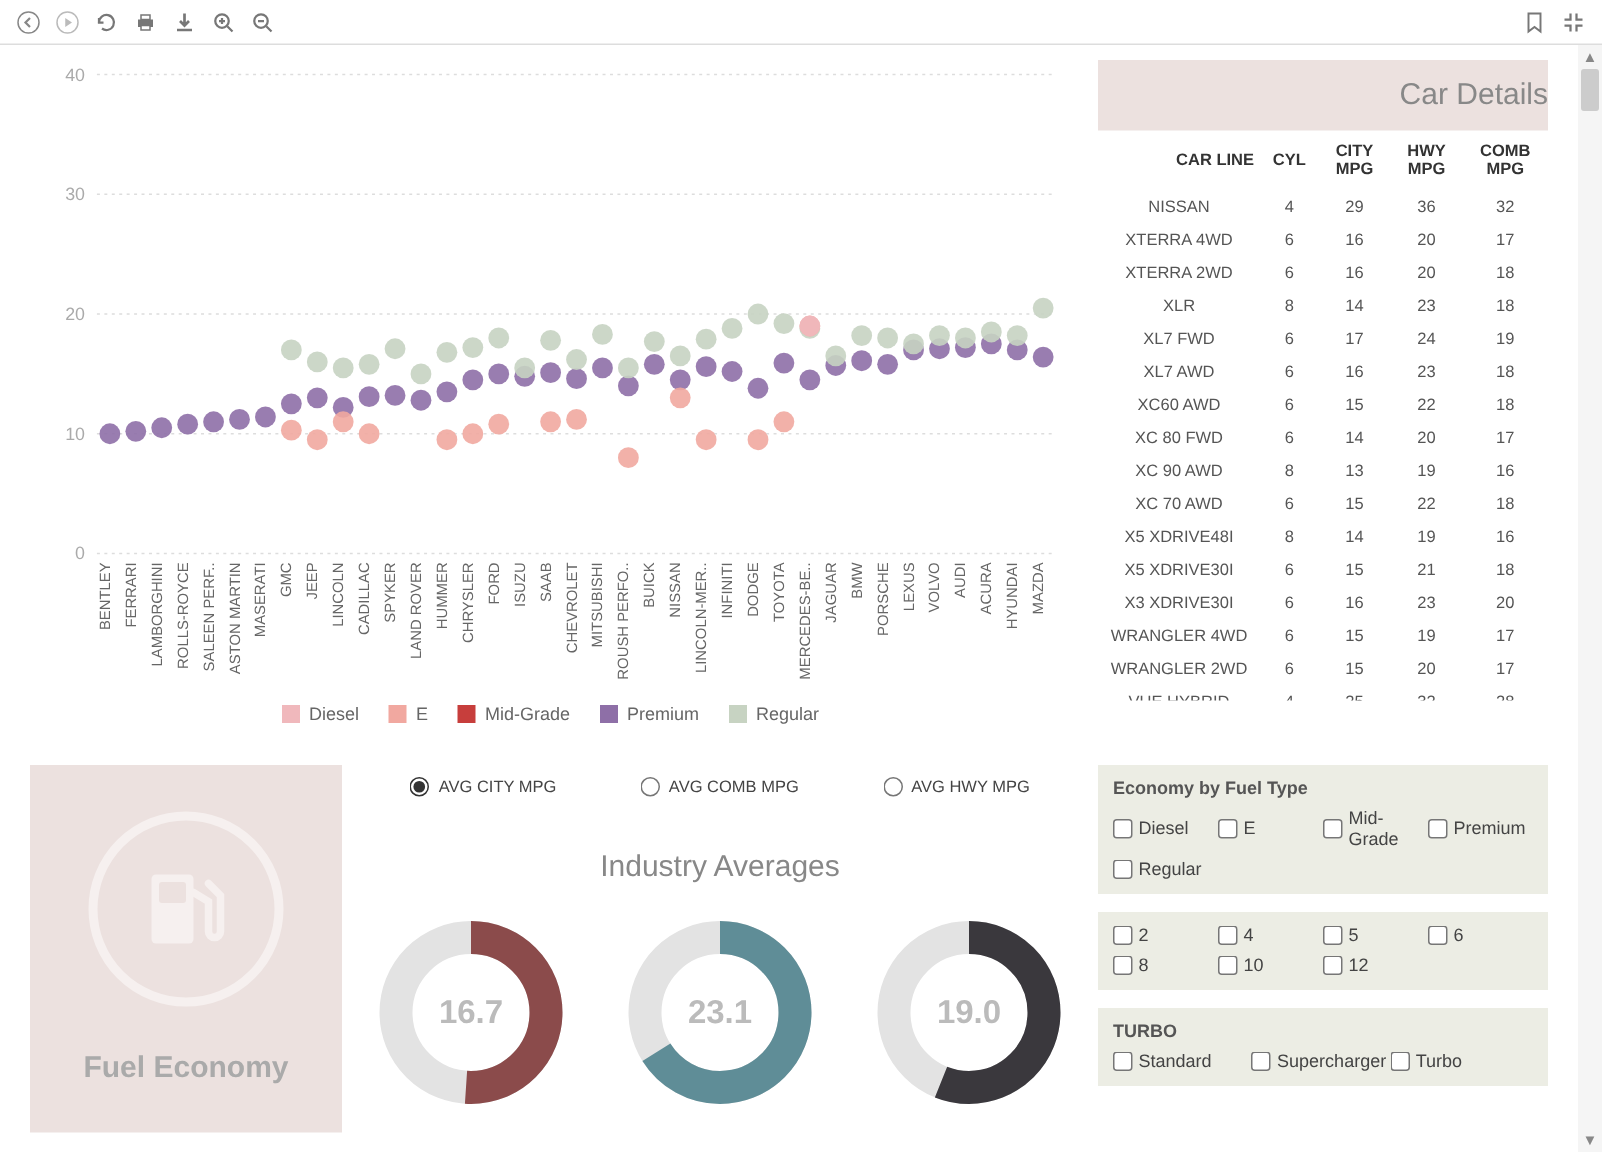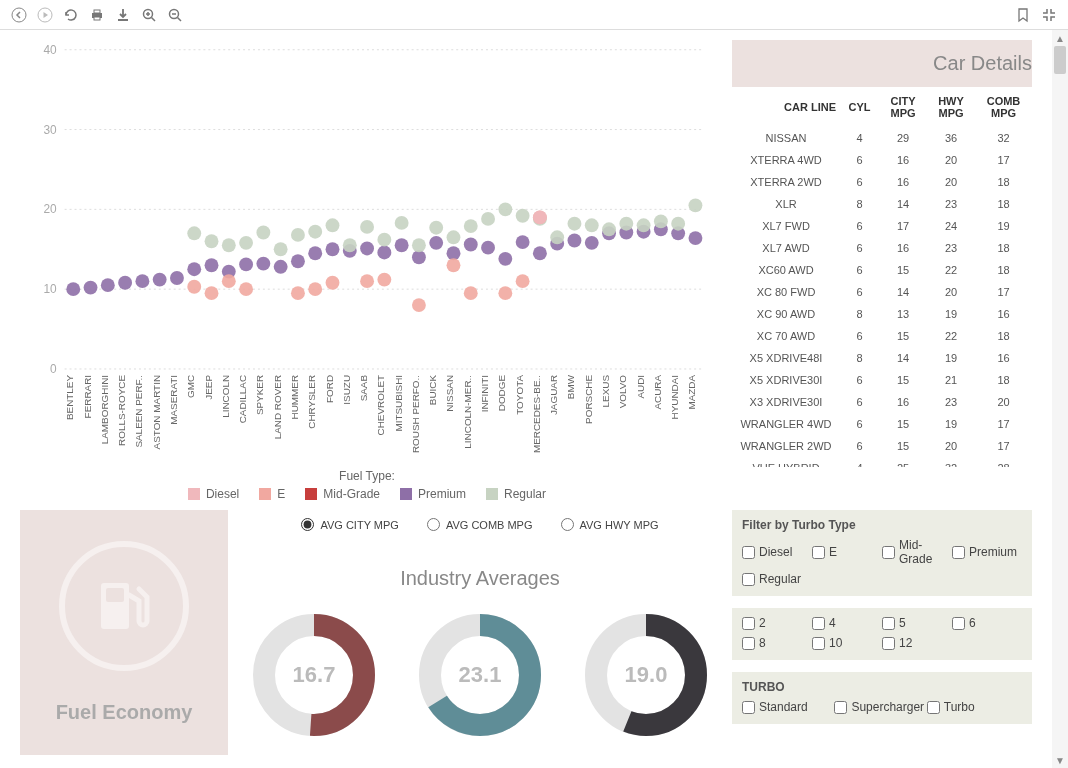--- a/index.html
+++ b/index.html
@@ -21,21 +21,21 @@
 .legend-row { text-align: center; margin-top: 6px; font-size: 12px; color: #666; }
 .legend-title { margin-bottom: 4px; }
 .legend-items { display: flex; justify-content: center; gap: 20px; align-items: center; }
 .legend-item { display: flex; align-items: center; gap: 6px; }
 .legend-swatch { width: 12px; height: 12px; }
 .bottom-row { display: flex; gap: 18px; margin-top: 10px; }
 .fuel-card { width: 208px; height: 245px; background: #ece1df; display: flex; flex-direction: column; align-items: center; justify-content: center; gap: 30px; }
 .fuel-icon-circle { width: 130px; height: 130px; border: 6px solid #f6f0ef; border-radius: 50%; display: flex; align-items: center; justify-content: center; }
 .fuel-label { font-size: 20px; font-weight: bold; color: #aaa; }
 .averages-area { flex: 1; }
-.radio-row { display: flex; justify-content: center; gap: 28px; font-size: 11px; color: #444; margin-bottom: 30px; margin-top: 8px; }
+.radio-row { display: flex; justify-content: center; gap: 56px; font-size: 11px; color: #444; margin-bottom: 30px; margin-top: 8px; }
 .radio-item { display: flex; align-items: center; gap: 6px; }
 .radio-item input { accent-color: #333; }
 .avg-title { text-align: center; font-size: 20px; color: #888; margin-bottom: 20px; margin-top: 36px; }
 .donuts { display: flex; justify-content: center; gap: 36px; }
 .donut-wrap { position: relative; width: 130px; height: 130px; }
 .donut-val { position: absolute; top: 50%; left: 50%; transform: translate(-50%, -50%); font-size: 22px; font-weight: bold; color: #bbb; }
 .filters-panel { width: 300px; display: flex; flex-direction: column; gap: 12px; }
 .filter-box { background: #ecede4; padding: 8px 10px 10px 10px; }
 .filter-title { font-size: 12px; color: #555; font-weight: bold; margin-bottom: 6px; }
 .filter-opts { display: flex; flex-wrap: wrap; gap: 6px 0; }
@@ -316,21 +316,20 @@
             <circle cx="367.5" cy="239.84" r="7" fill="#f1a8a0" fill-opacity="0.9"></circle>
             <circle cx="402.36486486486484" cy="265.6" r="7" fill="#f1a8a0" fill-opacity="0.9"></circle>
             <circle cx="437.22972972972974" cy="225.35" r="7" fill="#f1a8a0" fill-opacity="0.9"></circle>
             <circle cx="454.66216216216213" cy="253.525" r="7" fill="#f1a8a0" fill-opacity="0.9"></circle>
             <circle cx="489.527027027027" cy="253.525" r="7" fill="#f1a8a0" fill-opacity="0.9"></circle>
             <circle cx="506.9594594594595" cy="241.45" r="7" fill="#f1a8a0" fill-opacity="0.9"></circle>
             <circle cx="524.3918918918919" cy="177.05" r="7" fill="#f1a8a0" fill-opacity="0.9"></circle>
             <circle cx="524.3918918918919" cy="177.05" r="7" fill="#f0b8bc" fill-opacity="0.9"></circle>
           </svg>
       <div class="legend-row">
-        <div class="legend-title">Fuel Type:</div>
         <div class="legend-items" id="legend-items">
               <div class="legend-item">
                 <span class="legend-swatch" style="background: rgb(240, 184, 188);"></span>
                 <span>Diesel</span>
               </div>
               <div class="legend-item">
                 <span class="legend-swatch" style="background: rgb(241, 168, 160);"></span>
                 <span>E</span>
               </div>
               <div class="legend-item">
@@ -526,21 +525,21 @@
               </svg><div class="donut-val">23.1</div></div>
             <div class="donut-wrap"><svg width="130" height="130" viewBox="0 0 130 130">
                 <circle cx="65" cy="65" r="50" fill="none" stroke="#e3e3e3" stroke-width="22"></circle>
                 <circle cx="65" cy="65" r="50" fill="none" stroke="#3a383d" stroke-width="22" stroke-dasharray="175.92918860102844 314.1592653589793" transform="rotate(-90 65 65)"></circle>
               </svg><div class="donut-val">19.0</div></div>
           </div>
     </div>
 
     <div class="filters-panel" id="filters-panel">
           <div class="filter-box">
-            <div class="filter-title">Filter by Turbo Type</div>
+            <div class="filter-title">Economy by Fuel Type</div>
             <div class="filter-opts">
               <label class="filter-opt">
                 <input type="checkbox" style="">
                 <span>Diesel</span>
               </label>
               <label class="filter-opt">
                 <input type="checkbox" style="">
                 <span>E</span>
               </label>
               <label class="filter-opt">

